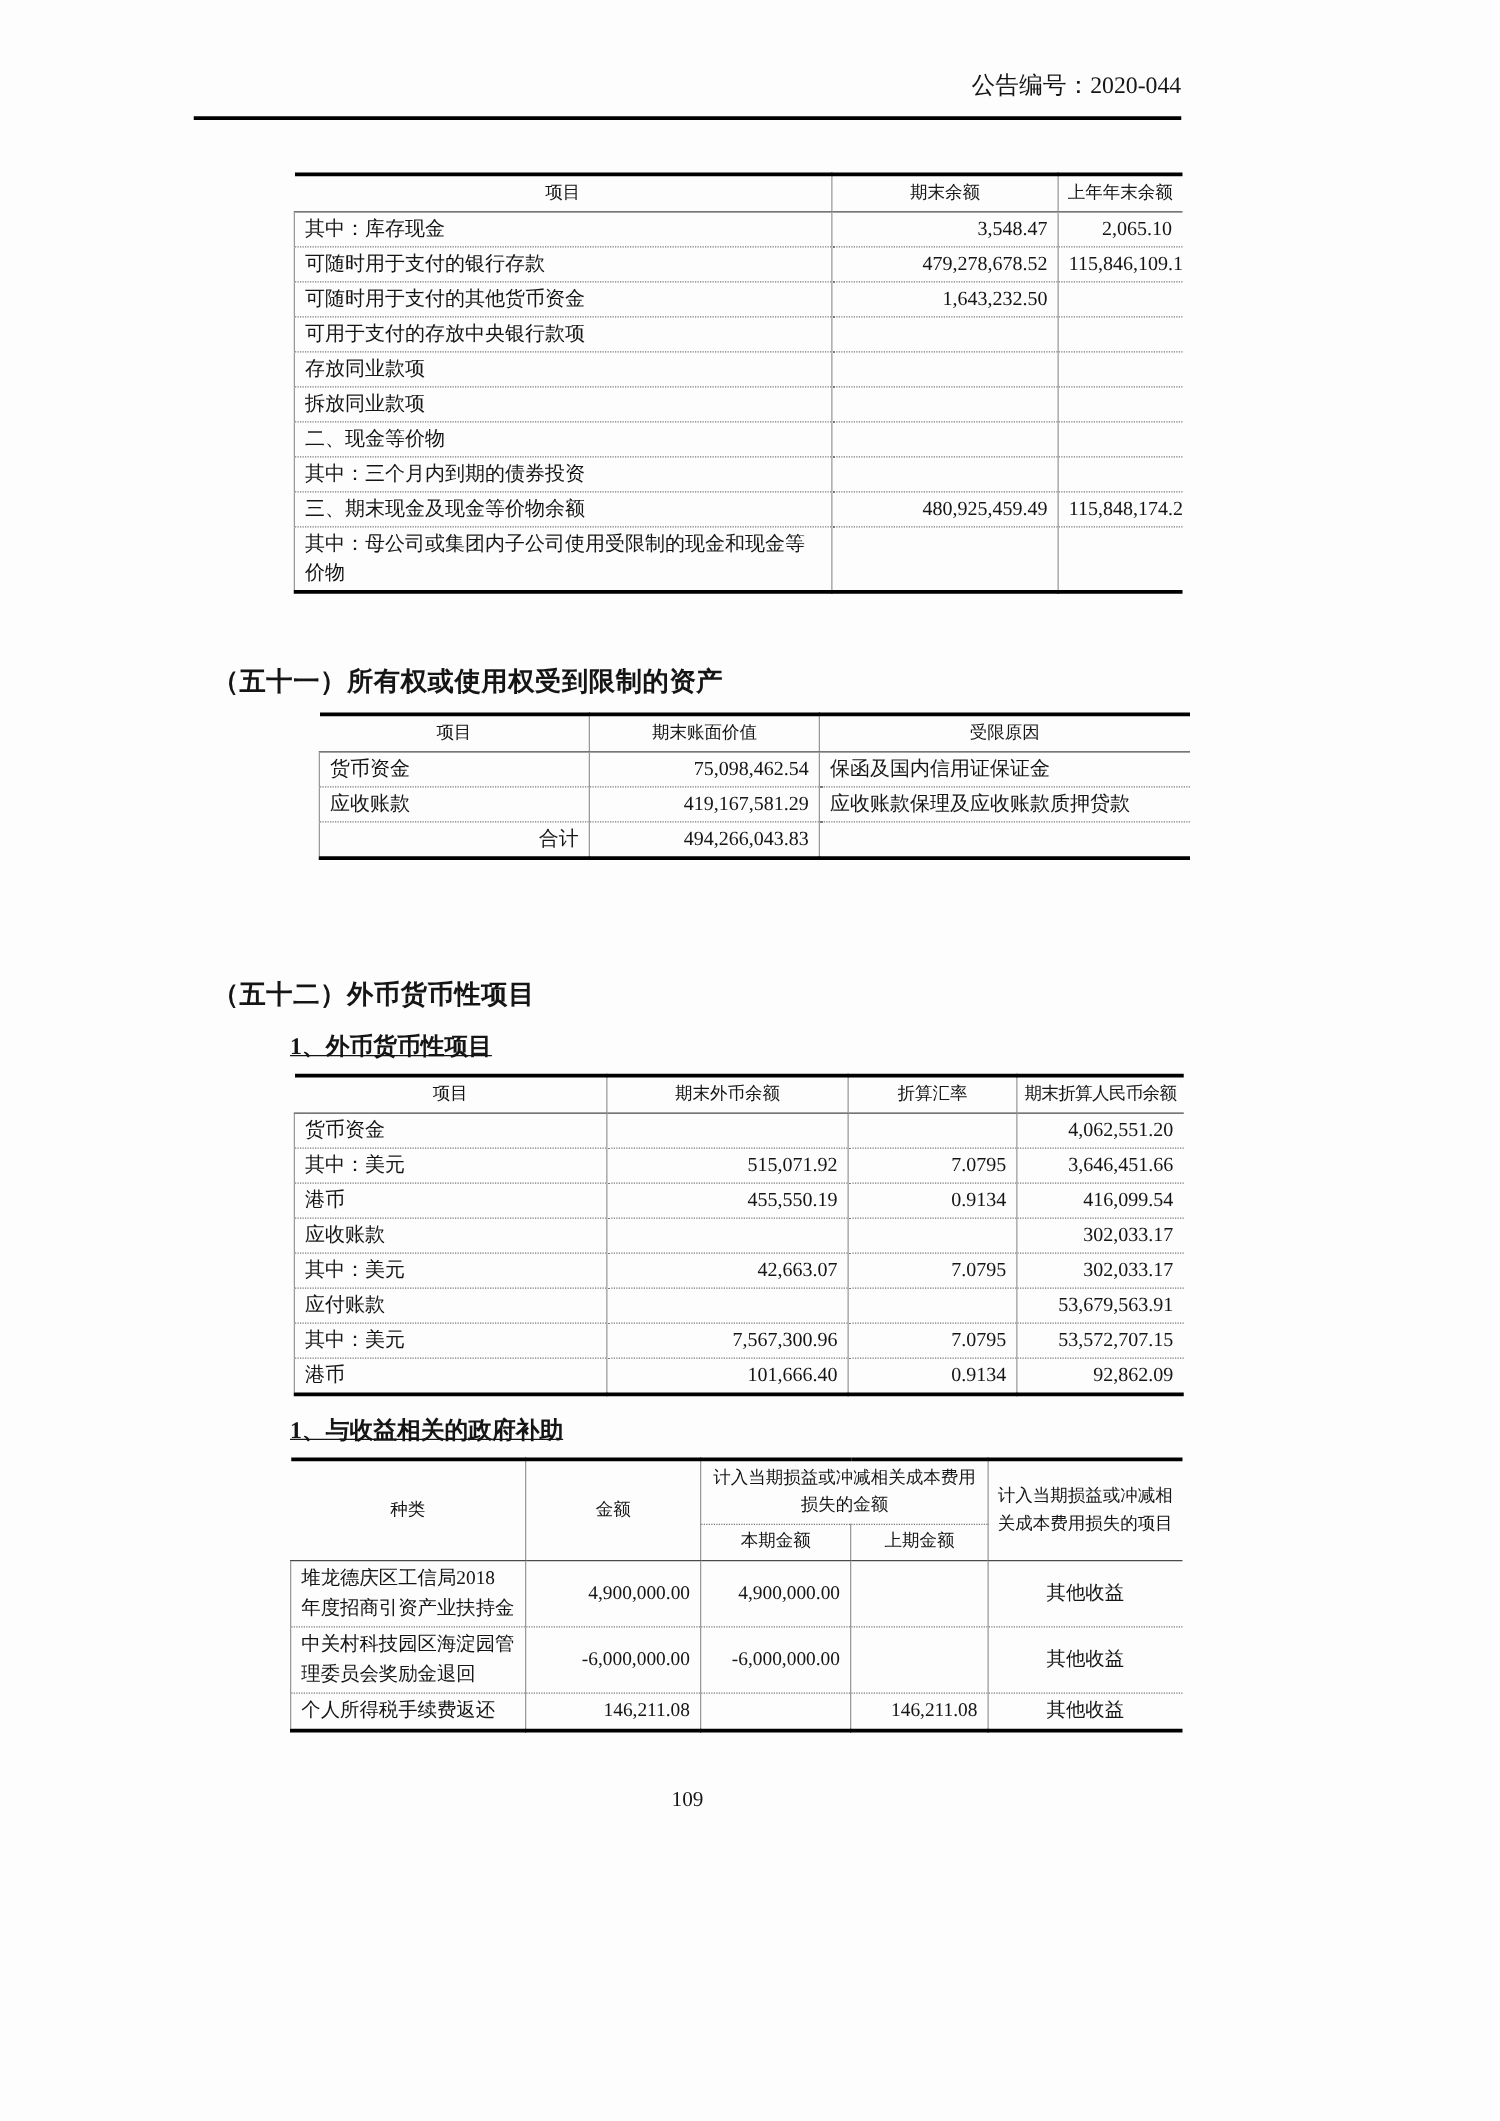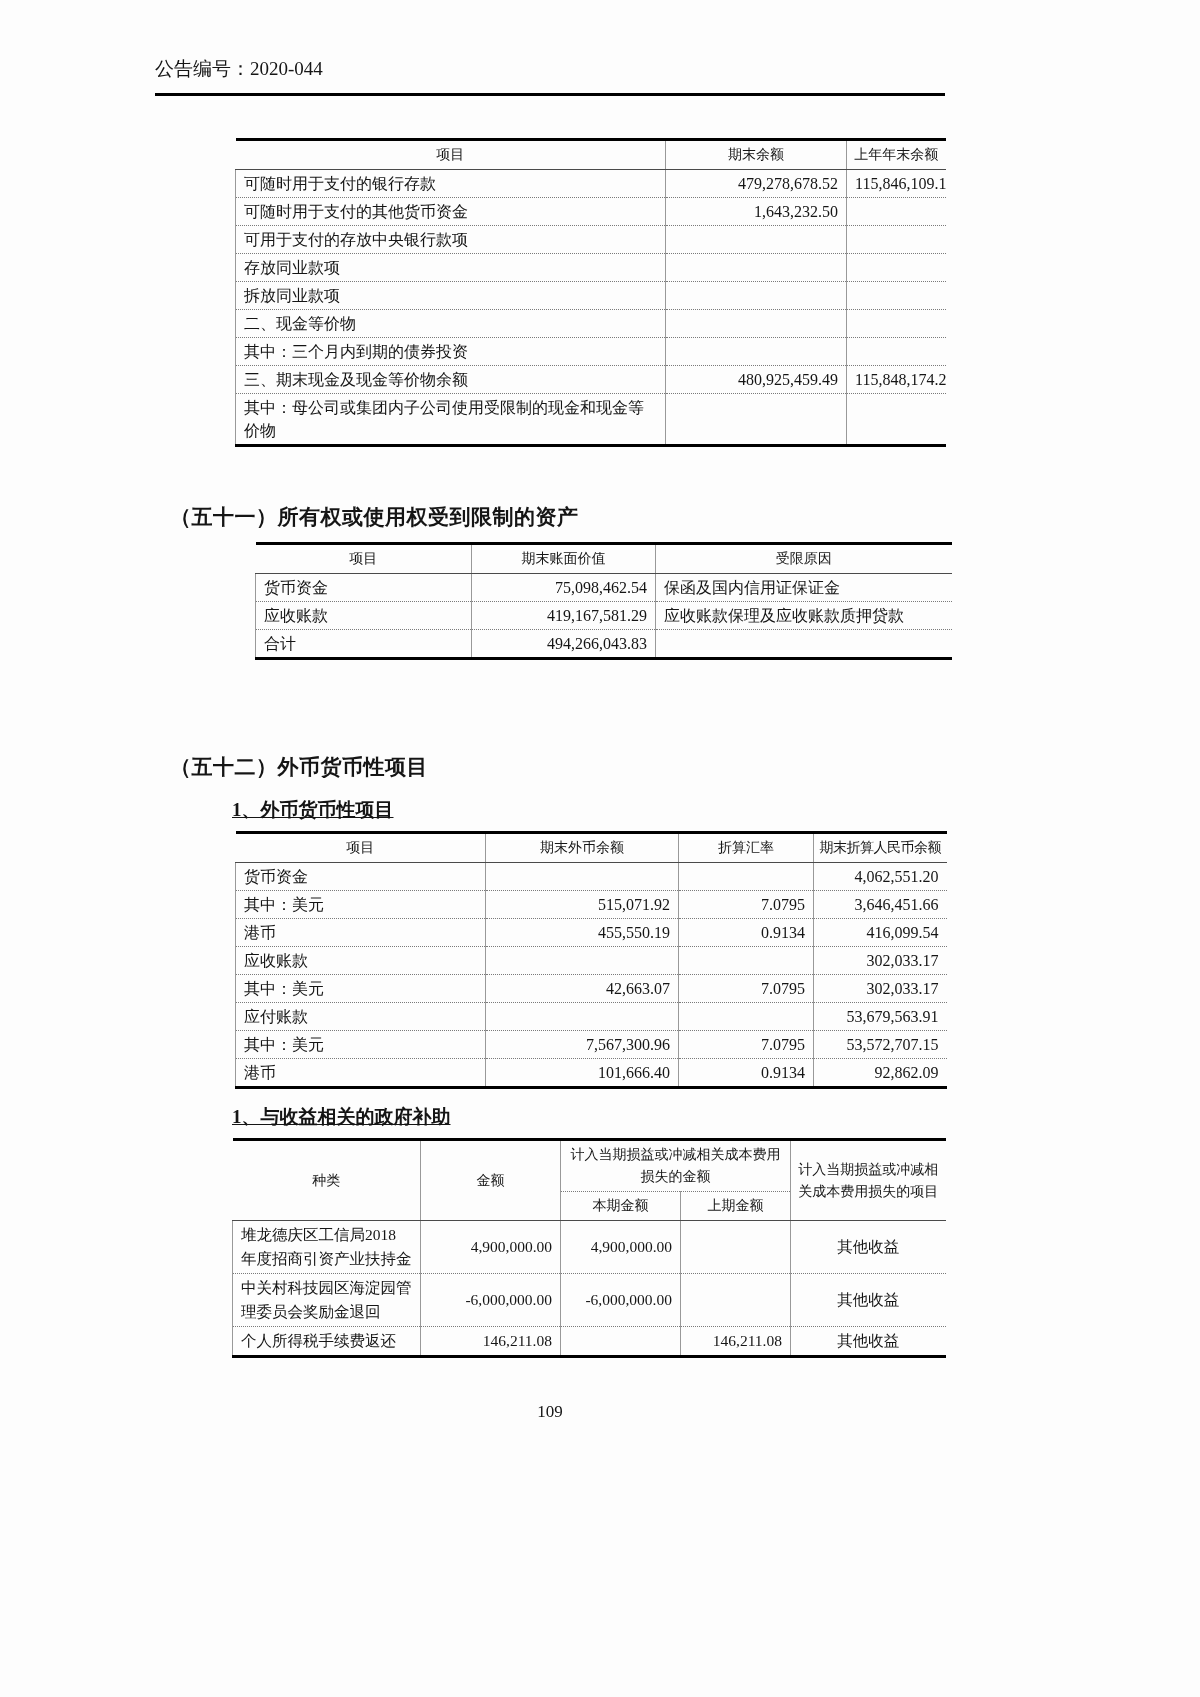--- a/index.html
+++ b/index.html
@@ -1,37 +1,37 @@
 <!DOCTYPE html>
 <html><head>
 <meta charset="utf-8">
 <style>
   html,body{margin:0;padding:0;background:#ffffff;}
   .page{
     width:1200px;height:1697px;background:#fdfdfd;color:#151515;
     font-family:"Liberation Serif","DejaVu Serif",serif;
     box-sizing:border-box;padding:0 255px 0 155px;position:relative;overflow:hidden;
   }
-  .notice{padding-top:57px;font-size:19px;line-height:24px;}
+  .notice{padding-top:57px;text-align:right;font-size:19px;line-height:24px;}
   .rule{border-top:3px solid #000;margin-top:12px;}
 
   
   .t{border-collapse:collapse;table-layout:fixed;
      border-top:3px solid #000;border-bottom:3px solid #000;font-size:16px;}
   .t th,.t td{font-weight:normal;padding:2px 8px;line-height:23px;overflow:hidden;}
   .t th{font-size:14px;white-space:nowrap;text-align:center;padding:3px 4px;line-height:22px;}
   .t th:not(.nol),.t td:not(.nol){border-left:1px solid #999;}
   .t tbody td{border-top:1px dotted #7a7a7a;}
   .t thead th{border-bottom:1px solid #4a4a4a;}
   .c-item,.c-kind{text-align:left;padding-left:10px;border-left:none;}
   .c-reason{text-align:left;padding-left:12px;}
   .c-num{text-align:right;padding-right:14px;}
   .c-proj{text-align:center;}
   .ind{padding-left:58px;}
-  .center{text-align:left;padding-left:0;}
+  .center{text-align:right;padding-left:0;}
 
   .h-sec{font-size:21px;font-weight:bold;margin-left:15px;letter-spacing:0.5px;line-height:30px;}
   .h-sub{font-size:19px;font-weight:bold;margin-left:77px;line-height:27px;}
 
   .t1{margin:42px 0 0 80px;width:710px;}
   .t2{margin:10px 0 0 100px;width:696px;}
   .t3{margin:8px 0 0 80px;width:711px;}
   .t4{margin:8px 0 0 77px;width:713px;font-size:15.5px;}
   .t4 td{line-height:24px;}
   .t4 th.grp,.t4 th.w-proj{white-space:normal;}
@@ -59,20 +59,25 @@
       </colgroup>
     <thead>
       <tr>
         <th class="nol">项目</th>
         <th>期末余额</th>
         <th>上年年末余额</th>
       </tr>
     </thead>
     <tbody>
         <tr>
+          <td class="c-item">其中：库存现金</td>
+          <td class="c-num">3,548.47</td>
+          <td class="c-num">2,065.10</td>
+        </tr>
+        <tr>
           <td class="c-item ind">可随时用于支付的银行存款</td>
           <td class="c-num">479,278,678.52</td>
           <td class="c-num">115,846,109.17</td>
         </tr>
         <tr>
           <td class="c-item ind">可随时用于支付的其他货币资金</td>
           <td class="c-num">1,643,232.50</td>
           <td class="c-num"></td>
         </tr>
         <tr>

